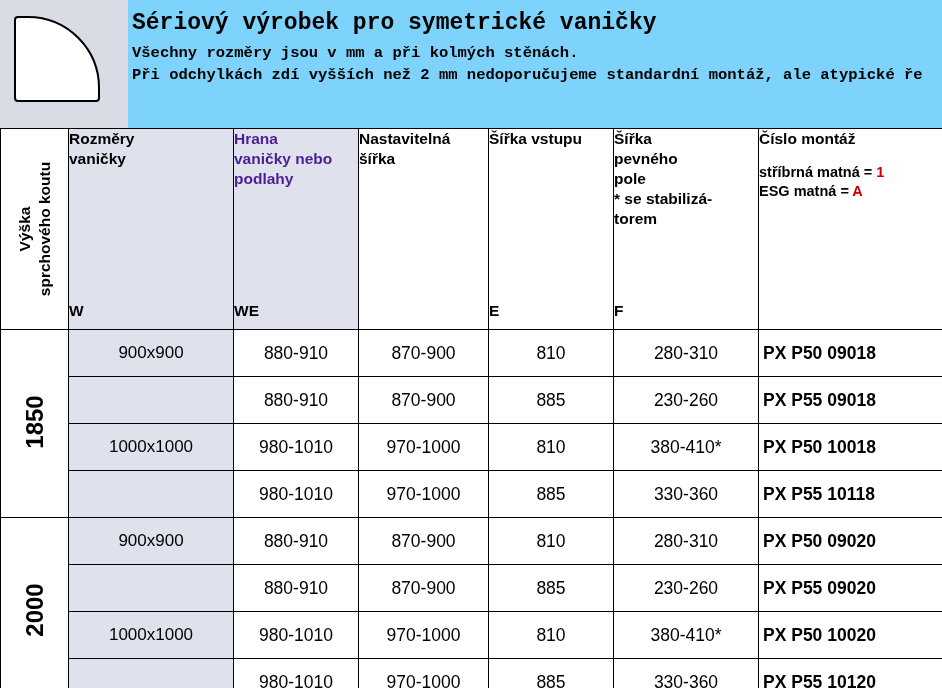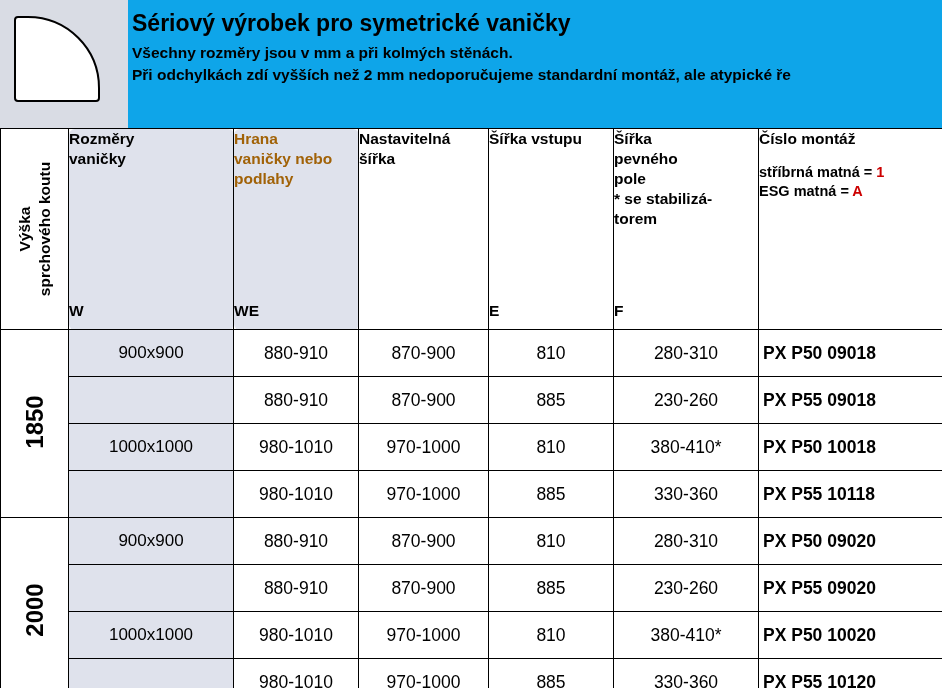--- a/index.html
+++ b/index.html
@@ -12,24 +12,25 @@
     height: 688px;
     overflow: hidden;
     font-family: "Liberation Sans", sans-serif;
     color: #000000;
   }
 
   
   .header {
     position: relative;
     height: 128px;
-    background: #0ea5e9;
+    background: #7dd3fc;
     display: flex;
     align-items: flex-start;
     box-sizing: border-box;
+    font-family: Liberation Mono, monospace;
   }
   .header-icon-cell {
     width: 128px;
     flex: 0 0 128px;
     height: 128px;
     position: relative;
     background: #d9dce4;
   }
   .tray-shape {
     position: absolute;
@@ -91,21 +92,20 @@
   col.c-code   { width: 184px; }
 
   
   .hdr-cell {
     padding: 8px 0 0 8px;
     font-size: 15.5px;
     font-weight: bold;
     line-height: 20px;
     height: 200px;
     background: #ffffff;
-    border-radius: 6px;
   }
   .hdr-cell.shaded { background: #dfe2ec; }
   .hdr-cell.rotated {
     background: #ffffff;
     padding: 0;
     position: relative;
   }
   .rot-inner {
     position: absolute;
     left: 0; top: 0;
@@ -115,21 +115,21 @@
     transform-origin: 0 0;
     margin-top: 200px;
     display: flex;
     align-items: center;
     justify-content: center;
     font-size: 15.5px;
     font-weight: bold;
     line-height: 20px;
     text-align: center;
   }
-  .hdr-red { color: #a16207; }
+  .hdr-red { color: #4c1d95; }
   .hdr-letter {
     margin-top: 8px;
     font-size: 15.5px;
     font-weight: bold;
   }
   .hdr-stack { display: flex; flex-direction: column; height: 100%; }
   .hdr-stack .grow { flex: 1 1 auto; }
   .hdr-note { font-size: 14.5px; font-weight: bold; line-height: 19px; margin-top: 14px; }
   .red { color: #cc0000; }
 

